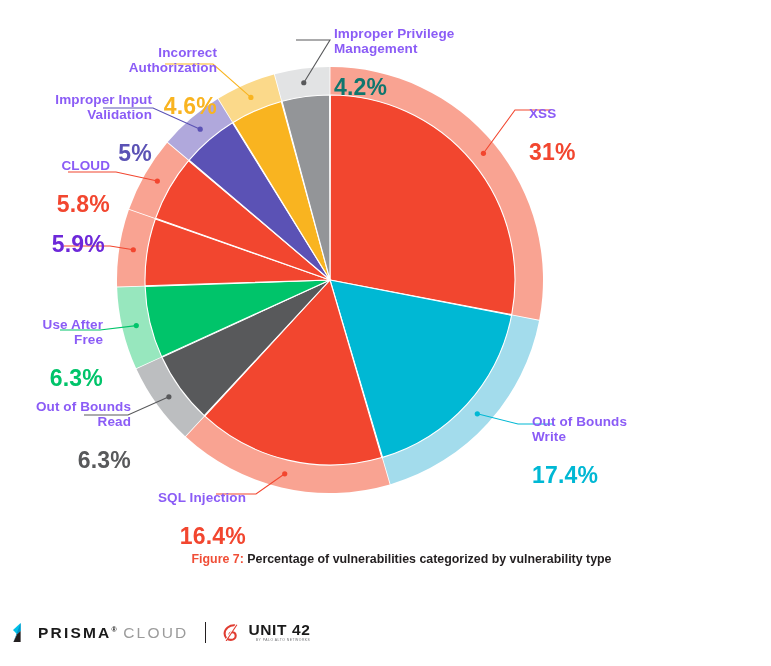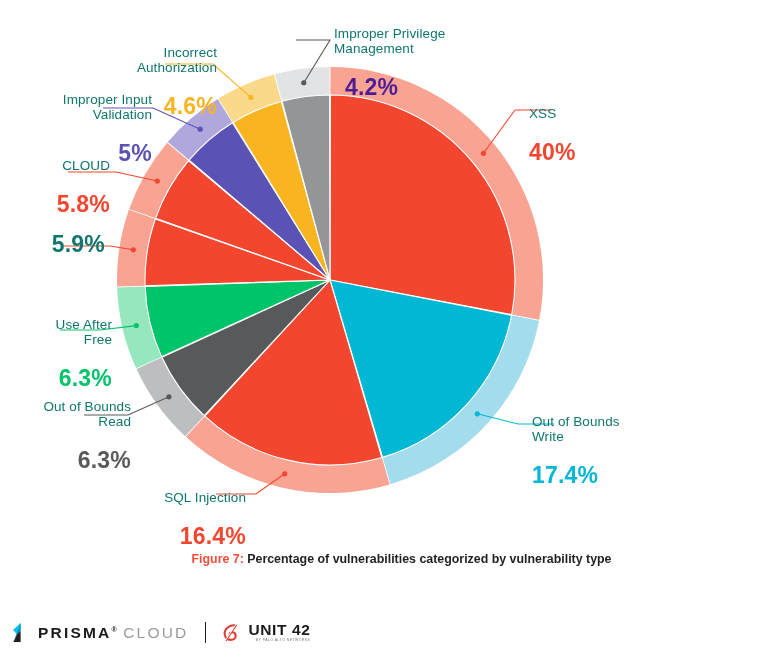--- a/index.html
+++ b/index.html
@@ -17,22 +17,22 @@
   }
   svg#pie{position:absolute;left:0;top:0;}
 
   .lbl{
     position:absolute;
     line-height:1.12;
     white-space:pre-line;
   }
   .lbl .name{
     font-size:13.5px;
-    font-weight:normal;
-    color:#0f766e;
+    font-weight:bold;
+    color:#8b5cf6;
     letter-spacing:.1px;
     display:block;
   }
   .lbl .pct{
     font-size:23px;
     font-weight:bold;
     display:block;
     margin-top:1px;
     letter-spacing:.2px;
   }
@@ -132,48 +132,48 @@
         <circle cx="200.18" cy="129.18" r="2.6" fill="#5B52B5"></circle>
         <path d="M 250.89 97.40 L 213 64 L 165 64" fill="none" stroke="#F9B420" stroke-width="1.1"></path>
         <circle cx="250.89" cy="97.40" r="2.6" fill="#F9B420"></circle>
         <path d="M 303.79 82.73 L 330 40 L 296 40" fill="none" stroke="#58595B" stroke-width="1.1"></path>
         <circle cx="303.79" cy="82.73" r="2.6" fill="#58595B"></circle>
       </g>
   </svg>
 
   <div class="lbl right" style="left:529px;top:88px;">
     <span class="name">XSS</span>
-    <span class="pct" style="color:#F2462F;">40%</span>
+    <span class="pct" style="color:#F2462F;">31%</span>
   </div>
 
   <div class="lbl right" style="left:532px;top:396px;">
     <span class="name">Out of Bounds
 Write</span>
     <span class="pct" style="color:#00B8D4;">17.4%</span>
   </div>
 
   <div class="lbl left" style="left:98px;top:472px;width:148px;">
     <span class="name">SQL Injection</span>
     <span class="pct" style="color:#F2462F;">16.4%</span>
   </div>
 
   <div class="lbl left" style="left:0px;top:381px;width:131px;">
     <span class="name">Out of Bounds
 Read</span>
     <span class="pct" style="color:#58595B;">6.3%</span>
   </div>
 
-  <div class="lbl left" style="left:16px;top:299px;width:96px;text-align:right;">
+  <div class="lbl left" style="left:7px;top:299px;width:96px;text-align:right;">
     <span class="name">Use After
 Free</span>
     <span class="pct" style="color:#00C46A;">6.3%</span>
   </div>
 
   <div class="lbl left" style="left:0px;top:213px;width:105px;">
-    <span class="pct" style="color:#0f766e;">5.9%</span>
+    <span class="pct" style="color:#6d28d9;">5.9%</span>
   </div>
 
   <div class="lbl left" style="left:0px;top:140px;width:110px;">
     <span class="name">CLOUD</span>
     <span class="pct" style="color:#F2462F;">5.8%</span>
   </div>
 
   <div class="lbl left" style="left:12px;top:74px;width:140px;">
     <span class="name">Improper Input
 Validation</span>
@@ -182,21 +182,21 @@
 
   <div class="lbl left" style="left:84px;top:27px;width:133px;">
     <span class="name">Incorrect
 Authorization</span>
     <span class="pct" style="color:#F9B420;">4.6%</span>
   </div>
 
   <div class="lbl right" style="left:334px;top:8px;width:190px;">
     <span class="name">Improper Privilege
 Management</span>
-    <span class="pct" style="color:#4c1d95;margin-left:11px;">4.2%</span>
+    <span class="pct" style="color:#0f766e;">4.2%</span>
   </div>
 </div>
 
 <div id="caption"><span class="fig">Figure 7:</span><span> Percentage of vulnerabilities categorized by vulnerability type</span></div>
 
 <div id="footer">
   <div id="footer-left">
     <svg class="prisma-mark" viewBox="0 0 17 19">
       <path d="M8.6 0 L1 7.1 L5.1 11.2 L8.6 8.0 Z" fill="#00C0E8"></path>
       <path d="M8.6 0 L8.6 8.0 L5.1 11.2 L1.4 19 Z" fill="#0095c8"></path>

